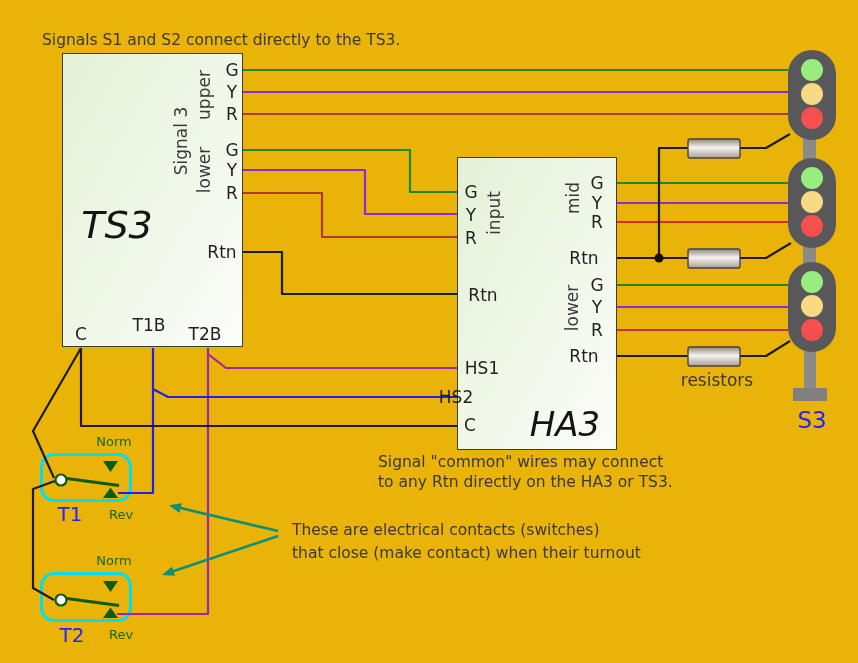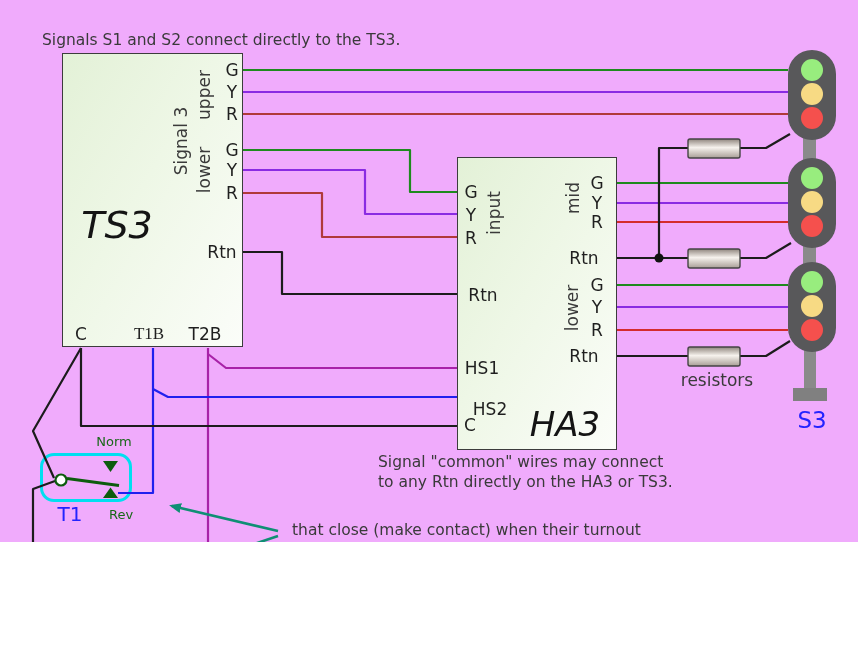--- a/index.html
+++ b/index.html
@@ -1,17 +1,17 @@
 <!DOCTYPE html>
 <html style="--green-wire: #1e8a1e; --purple-wire: #8a2be2; --dark-red-wire: #b03a3a; --red-wire: #d42c2c; --blue-wire: #2020ee; --magenta-wire: #a822a8; --black-wire: #1c1c1c; --cyan-box: #00dff0; --teal-arrow: #0f8f74; --switch-green: #0d5c0d; --label-green: #186818; --label-blue: #2323ff; --signal-head: #58585a; --light-green: #98ed7e; --light-yellow: #f7da84; --light-red: #f5504d; --text: #3a3a3a;"><head>
 <meta charset="utf-8">
 <style>
   html,body{margin:0;padding:0;background:#fff;}
   .canvas{
-    position:relative;width:858px;height:542px;background:#f0abfc;overflow:hidden;
+    position:relative;width:858px;height:663px;background:#eab308;overflow:hidden;
     font-family:"DejaVu Sans","Liberation Sans",sans-serif;color:var(--text,#3a3a3a);
   }
   .module-box{
     position:absolute;border:1.6px solid #3c3c3c;
     background:linear-gradient(120deg,#e3f1d7 0%,#eef7e6 45%,#fbfdf9 100%);
     box-sizing:border-box;z-index:1;
   }
   #ts3-box{left:62px;top:53px;width:181px;height:294px;}
   #ha3-box{left:457px;top:157px;width:160px;height:293px;}
   .turnout-box{
@@ -154,31 +154,31 @@
   <div class="lbl rot" style="left:204px;top:95px;font-size:17px;">upper</div>
   <div class="lbl rot" style="left:204px;top:170px;font-size:17px;">lower</div>
   <div class="lbl term" style="left:232px;top:70px;">G</div>
   <div class="lbl term" style="left:232px;top:92px;">Y</div>
   <div class="lbl term" style="left:232px;top:114px;">R</div>
   <div class="lbl term" style="left:232px;top:150px;">G</div>
   <div class="lbl term" style="left:232px;top:170px;">Y</div>
   <div class="lbl term" style="left:232px;top:193px;">R</div>
   <div class="lbl term" style="left:222px;top:252px;">Rtn</div>
   <div class="lbl term" style="left:81px;top:334px;">C</div>
-  <div class="lbl term" style="left:149px;top:334px;font-family:Liberation Serif, serif;">T1B</div>
+  <div class="lbl term" style="left:149px;top:325px;">T1B</div>
   <div class="lbl term" style="left:205px;top:334px;">T2B</div>
 
   <div class="lbl module-name" style="left:565px;top:424px;font-size:34px;">HA3</div>
   <div class="lbl rot" style="left:494px;top:213px;font-size:17px;">input</div>
   <div class="lbl term" style="left:471px;top:192px;">G</div>
   <div class="lbl term" style="left:471px;top:215px;">Y</div>
   <div class="lbl term" style="left:471px;top:238px;">R</div>
   <div class="lbl term" style="left:483px;top:295px;">Rtn</div>
   <div class="lbl term" style="left:482px;top:368px;">HS1</div>
-  <div class="lbl term" style="left:490px;top:397px;margin-top:12px;">HS2</div>
+  <div class="lbl term" style="left:456px;top:397px;">HS2</div>
   <div class="lbl term" style="left:470px;top:425px;">C</div>
   <div class="lbl rot" style="left:573px;top:198px;font-size:17px;">mid</div>
   <div class="lbl term" style="left:597px;top:183px;">G</div>
   <div class="lbl term" style="left:597px;top:203px;">Y</div>
   <div class="lbl term" style="left:597px;top:222px;">R</div>
   <div class="lbl term" style="left:584px;top:258px;">Rtn</div>
   <div class="lbl rot" style="left:572px;top:308px;font-size:17px;">lower</div>
   <div class="lbl term" style="left:597px;top:285px;">G</div>
   <div class="lbl term" style="left:597px;top:307px;">Y</div>
   <div class="lbl term" style="left:597px;top:330px;">R</div>
@@ -192,16 +192,17 @@
   <div class="lbl blue-lbl" style="left:70px;top:514px;">T1</div>
   <div class="lbl green-lbl" style="left:114px;top:560px;">Norm</div>
   <div class="lbl green-lbl" style="left:121px;top:634px;">Rev</div>
   <div class="lbl blue-lbl" style="left:72px;top:635px;">T2</div>
 
   <div class="lbl anchor-left note" style="left:378px;top:452px;">
     <div>Signal "common" wires may connect</div>
     <div>to any Rtn directly on the HA3 or TS3.</div>
   </div>
   <div class="lbl anchor-left note" style="left:292px;top:519px;line-height:22.5px;">
+    <div>These are electrical contacts (switches)</div>
     <div>that close (make contact) when their turnout</div>
   </div>
 
 </div>
 
 </body></html>

